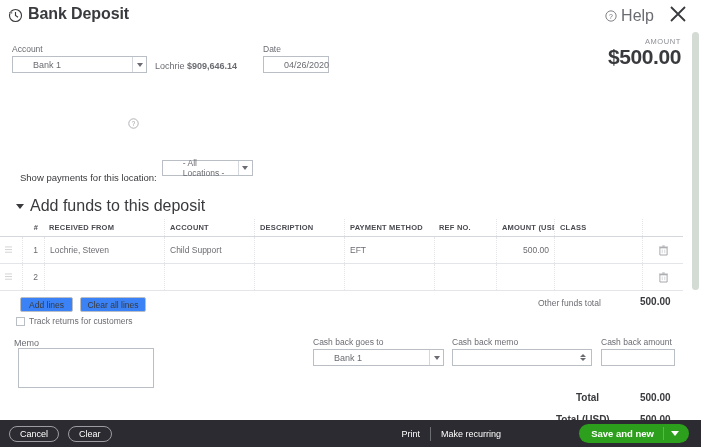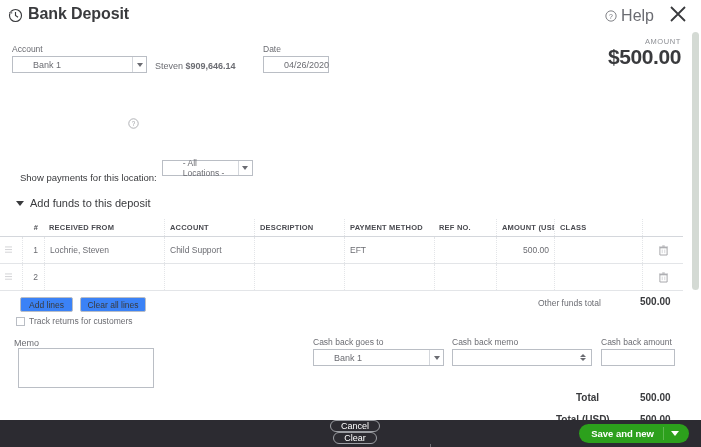--- a/index.html
+++ b/index.html
@@ -64,21 +64,21 @@
   .loc-text { font-size:9.5px; color:#393a3d; margin-right:5px;margin-top:20px; }
   .loc-row .sel { width:91px; height:16px; font-size:8.5px; }
 
   .link {
     position:absolute; left:14px; top:175px; font-size:9px; color:#0077c5; cursor:pointer;
   }
 
   
   .sect-hdr { position:absolute; left:16px; top:197px; display:flex; align-items:center; gap:6px; cursor:pointer;}
   .tri { width:0;height:0; border-left:4px solid transparent; border-right:4px solid transparent; border-top:5px solid #393a3d; }
-  .sect-title { font-size:11px; color:#393a3d; }
+  .sect-title { font-size:16px; color:#393a3d; }
 
   
   .grid { position:absolute; left:0; top:219px; width:683px; }
   .grid-row { display:flex; align-items:stretch; position:relative; }
   .ghead { height:18px; border-bottom:1px solid #d4d7dc; }
   .grow { height:27px; border-bottom:1px solid #e3e5e8; }
   .gcell {
     font-size:8.5px; color:#6b6c72; display:flex; align-items:center;
     padding-left:5px; border-left:1px dotted #e3e5e8; overflow:hidden; white-space:nowrap;
   }
@@ -132,21 +132,21 @@
   .totusd-lab { position:absolute; left:556px; top:414px; font-size:10px; font-weight:bold; color:#393a3d; }
   .totusd-val { position:absolute; left:640px; top:414px; font-size:10px; font-weight:bold; color:#393a3d; }
 
   
   .vscroll { position:absolute; right:2px; top:32px; width:7px; height:388px; }
   .vthumb { position:absolute; right:0; top:0; width:7px; height:258px; background:#cdd3cc; border-radius:4px; opacity:.85; }
 
   
   .footer {
     position:absolute; left:0; bottom:0; width:701px; height:27px;
-    background:#2c2b31; display:flex; align-items:center;flex-direction:column;
+    background:#2c2b31; display:flex; align-items:center;
   }
   .pill {
     height:16px; padding:0 10px; border:1px solid #9b9da2; border-radius:9px;
     color:#fff; font-size:9px; display:inline-flex; align-items:center; cursor:pointer;
     background:transparent;
   }
   #cancel-btn { margin-left:9px; }
   #clear-btn { margin-left:9px; }
   .ftr-mid { margin-left:auto; display:flex; align-items:center; }
   .ftr-link { color:#fff; font-size:9px; cursor:pointer; }
@@ -200,21 +200,21 @@
   <div id="account-group">
     <div class="fld-label">Account</div>
     <div class="sel">
       <span>Bank 1</span>
       <span class="caretbox">
           <i class="caret"></i>
         </span>
     </div>
   </div>
   <div class="balance">
-    <span>Steven</span>
+    <span>Lochrie</span>
     <b>$909,646.14</b>
   </div>
 
   <div id="date-group">
     <div class="fld-label">Date</div>
     <div class="inp">
       <span>04/26/2020</span>
     </div>
   </div>
 

